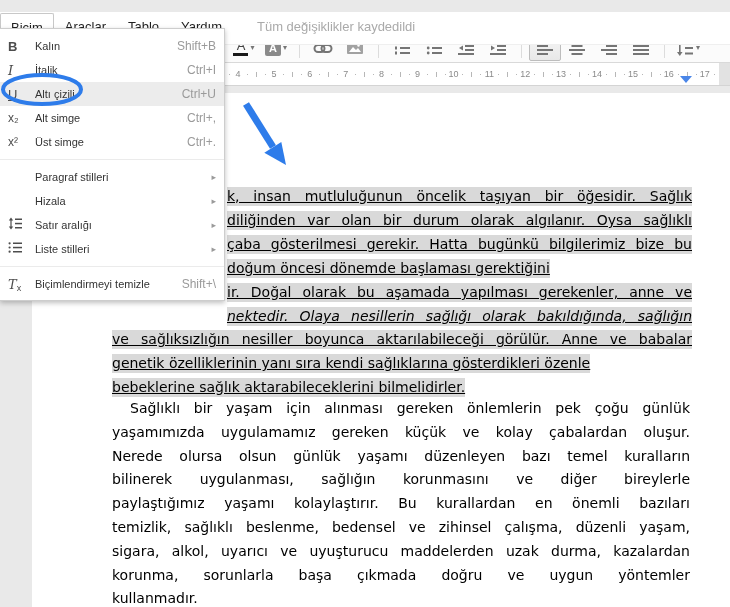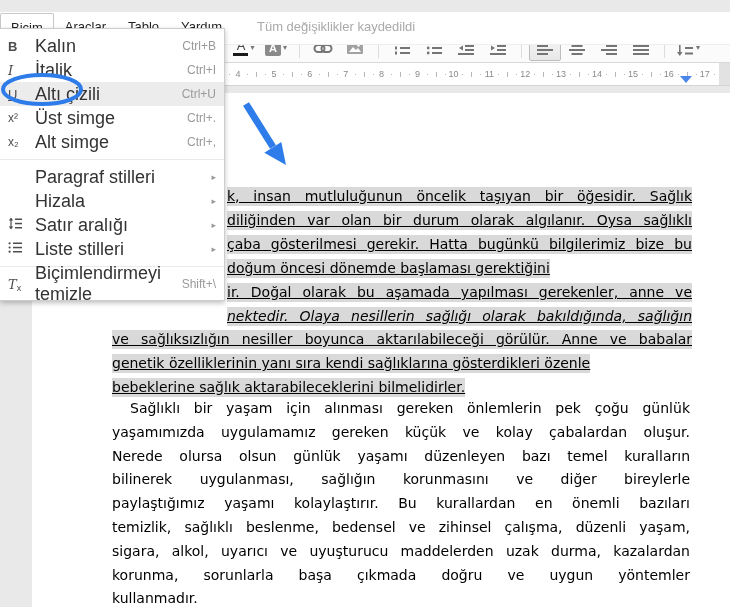--- a/index.html
+++ b/index.html
@@ -45,21 +45,21 @@
   .mi{height:24px;display:flex;align-items:center;padding:0 8px;cursor:default;}
   .mi.hl{background:#ececec;}
   .mi-icon{flex:0 0 27px;font-size:12px;color:#4d4d4d;}
   .mi-icon.b{font-weight:bold;font-size:13px;}
   .mi-icon.i{font-family:"DejaVu Serif",serif;font-style:italic;font-size:13px;}
   .mi-icon.u{text-decoration:underline;font-size:13px;}
   .mi-icon.abc{font-size:9px;text-decoration:line-through;}
   .mi-icon.supsub{font-size:12px;}
   .mi-icon.clear{font-family:"DejaVu Serif",serif;font-style:italic;font-size:13px;}
   .mi-icon.clear .x{font-size:9px;font-style:normal;font-family:"Liberation Sans",sans-serif;position:relative;top:2px;left:0px;}
-  .mi-label{font-size:18px;color:#333;}
+  .mi-label{font-size:11px;color:#333;}
   .mi-short{margin-left:auto;font-size:12px;color:#9a9a9a;}
   .mi-sub{margin-left:auto;font-size:9px;color:#9a9a9a;}
   .menu-sep{height:1px;background:#ebebeb;margin:5px 0;}
   
   .anno{position:absolute;z-index:35;pointer-events:none;}
 </style>
 </head>
 <body>
 
 <div class="page"></div>
@@ -272,41 +272,41 @@
 
 <svg class="anno" style="left:233px;top:96px;" width="70" height="80" viewBox="0 0 70 80">
   <line x1="13" y1="8" x2="40" y2="51" stroke-width="7" stroke="#2e7cea"></line>
   <polygon points="31.3,56.7 48.3,45.9 53,69" fill="#2e7cea"></polygon>
 </svg>
 
 <div class="menu">
   <div class="mi">
     <span class="mi-icon b">B</span>
     <span class="mi-label">Kalın</span>
-    <span class="mi-short">Ctrl+B</span>
+    <span class="mi-short">Shift+B</span>
   </div>
   <div class="mi">
     <span class="mi-icon i">I</span>
     <span class="mi-label">İtalik</span>
     <span class="mi-short">Ctrl+I</span>
   </div>
   <div class="mi hl">
     <span class="mi-icon u">U</span>
     <span class="mi-label">Altı çizili</span>
     <span class="mi-short">Ctrl+U</span>
   </div>
   <div class="mi">
+    <span class="mi-icon supsub">x₂</span>
+    <span class="mi-label">Alt simge</span>
+    <span class="mi-short">Ctrl+,</span>
+  </div>
+  <div class="mi">
     <span class="mi-icon supsub">x²</span>
     <span class="mi-label">Üst simge</span>
     <span class="mi-short">Ctrl+.</span>
-  </div>
-  <div class="mi">
-    <span class="mi-icon supsub">x₂</span>
-    <span class="mi-label">Alt simge</span>
-    <span class="mi-short">Ctrl+,</span>
   </div>
   <div class="menu-sep"></div>
   <div class="mi">
     <span class="mi-icon"></span>
     <span class="mi-label">Paragraf stilleri</span>
     <span class="mi-sub">▸</span>
   </div>
   <div class="mi">
     <span class="mi-icon"></span>
     <span class="mi-label">Hizala</span>

